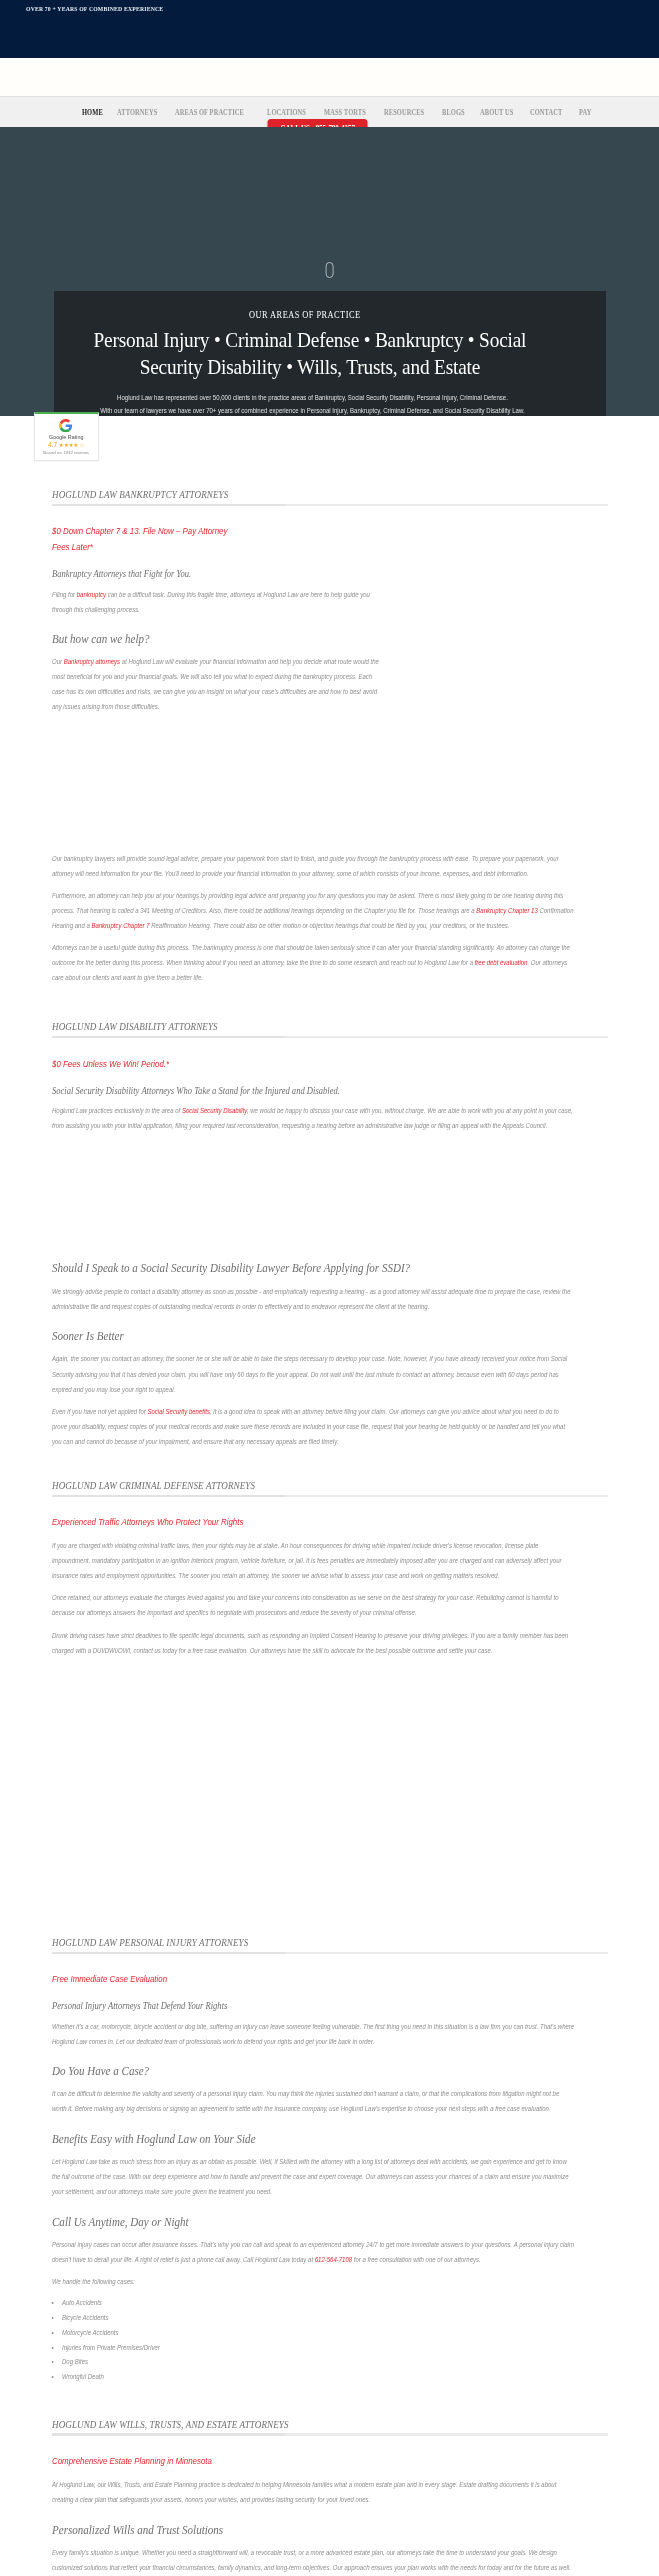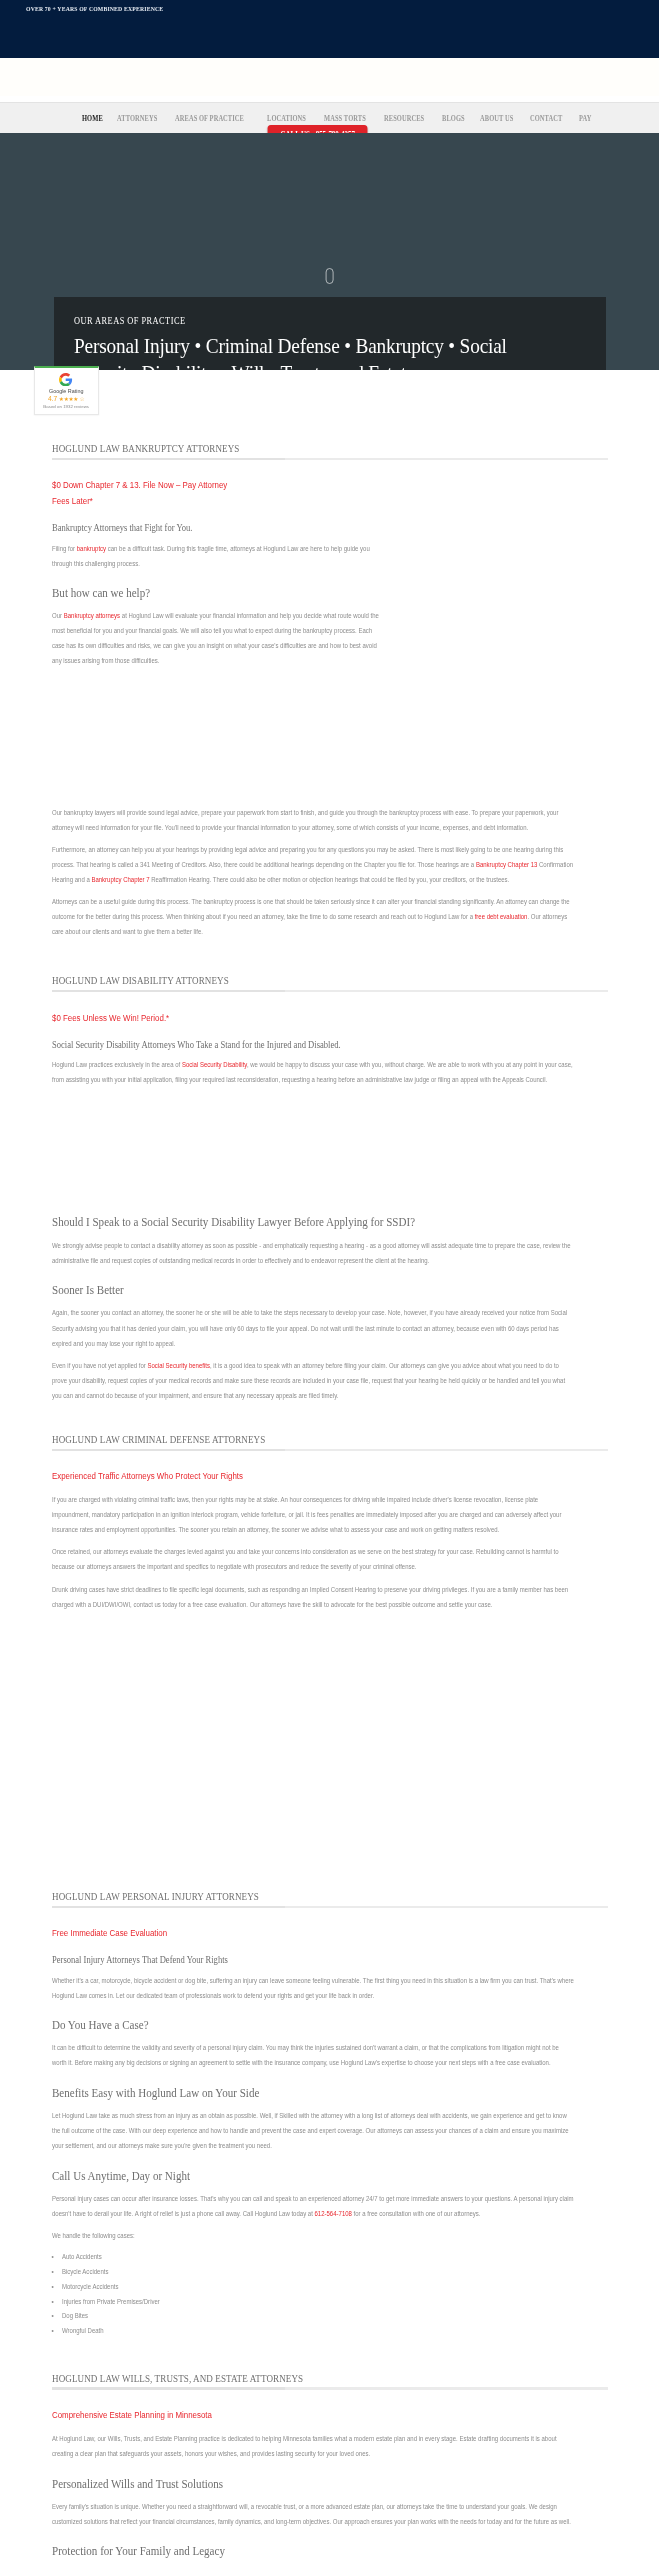--- a/index.html
+++ b/index.html
@@ -39,21 +39,20 @@
     background: #fffefb;
     height: 38px;
   }
 
   
   .navbar {
     background: #f0f0f0;
     height: 31px;
     border-top: 0.5px solid #e3e3e3;
     position: relative;
-    margin-top: 6px;
   }
   .nav-inner {
     width: 608px;
     margin: 0 auto;
     display: flex;
     align-items: center;
     height: 31px;
     padding-left: 56px;
   }
   .nav-item {
@@ -80,23 +79,24 @@
     padding: 5.2px 14.4px 6.2px;
     border-radius: 3.6px;
     white-space: nowrap;
     box-shadow: 0 1px 2.1px rgba(0,0,0,.18);
     transform: scaleX(.9);
   }
 
   
   .hero {
     background: #37474f;
-    height: 237px;
+    height: 289px;
     position: relative;
     overflow: hidden;
+    text-align: center;
   }
   .hero-scroll-dot {
     position: absolute;
     left: 50%;
     top: 135px;
     width: 8.8px;
     height: 15.5px;
     border: 1px solid rgba(255,255,255,.6);
     border-radius: 5.2px;
     transform: translateX(-50%);
@@ -153,21 +153,21 @@
   }
   .glogo { width: 13.4px; height: 13.4px; margin: 1px auto 2.1px; display:block; }
   .gtitle { font-size: 5.4px; color: #4a4a4a; margin-bottom: 1px; }
   .grow { display: flex; align-items: center; justify-content: center; gap: 1.5px; }
   .gscore { font-size: 6.7px; color: #f5a623; font-weight: 400; }
   .gstars { color: #f5a623; font-size: 5.7px; letter-spacing: -0.3px; }
   .gsub { font-size: 4.4px; color: #8a8a8a; margin-top: 1.5px; }
 
   
   .container { width: 608px; margin: 0 auto; padding: 0 26px; }
-  .section { padding-top: 11.3px; }
+  .section { padding-top: 11.3px; font-style: italic; }
   .sec-head {
     font-family: "Liberation Serif", serif;
     font-size: 10.3px;
     color: #6f6f6f;
     letter-spacing: 0.1px;
     transform: scaleX(.88);
     transform-origin: left;
     white-space: nowrap;
   }
   .sec-rule { height: 2.1px; background: #ebebeb; margin-top: 3.6px; width: 100%; }

